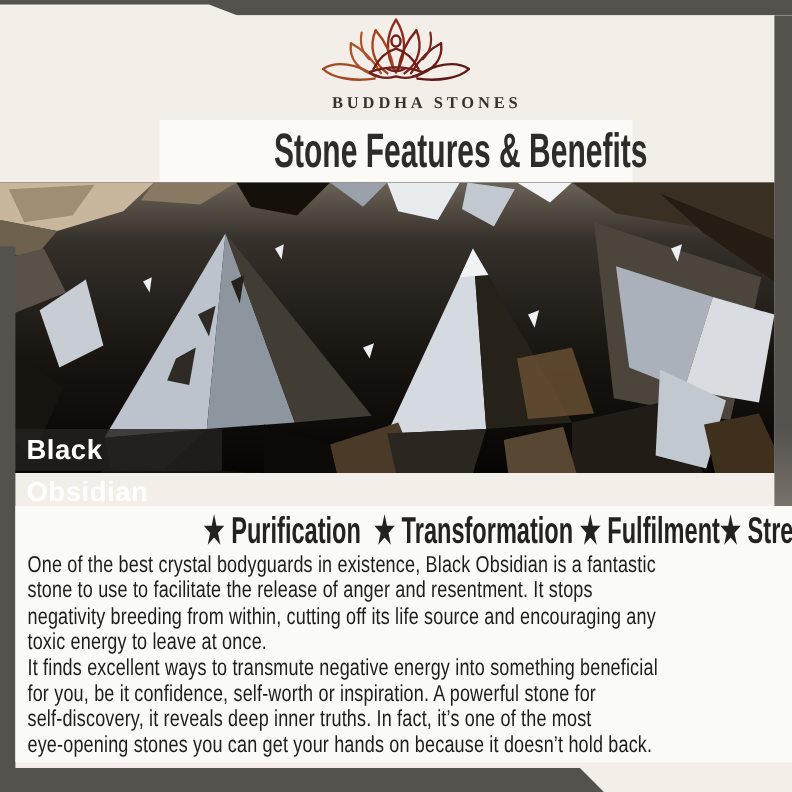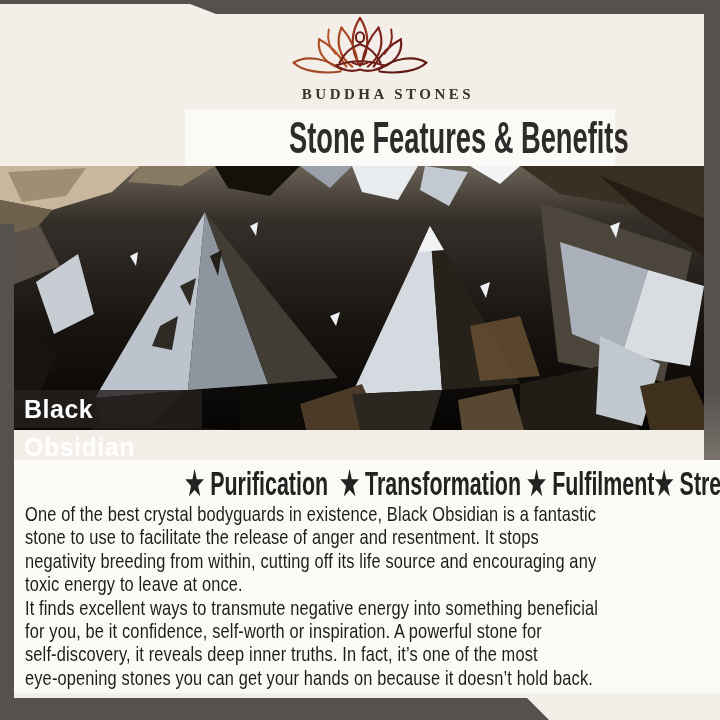--- a/index.html
+++ b/index.html
@@ -16,21 +16,21 @@
     clip-path:polygon(0 0,527px 0,549px 100%,0 100%);}
 
   
   .logo-wrap{position:absolute;left:280px;top:12px;width:160px;height:78px;}
   .brand-name{position:absolute;left:0;top:86px;width:720px;text-align:center;
     font-family:"Liberation Serif",serif;font-size:15px;font-weight:600;
     letter-spacing:3.5px;color:#39322a;padding-left:28px;}
 
   
   .banner{position:absolute;left:145px;top:109px;width:430px;height:57px;background:#fbfaf7;
-    text-align:center;margin-left:40px;}
+    text-align:center;}
   .banner .title{display:inline-block;transform:scaleX(0.62);transform-origin:50% 50%;
     font-size:44px;font-weight:bold;line-height:57px;color:#2d2c2a;white-space:pre;}
 
   
   .photo{position:absolute;left:0;top:166px;width:704px;height:264px;background:#0c0a08;}
   .photo svg{display:block;}
   .caption-overlay{position:absolute;left:0;bottom:2px;width:202px;height:38px;
     background:rgba(36,33,30,.83);}
   .caption-overlay .caption{display:block;padding-left:24px;font-size:25px;font-weight:bold;
     line-height:38px;color:#ffffff;letter-spacing:0.5px;}

